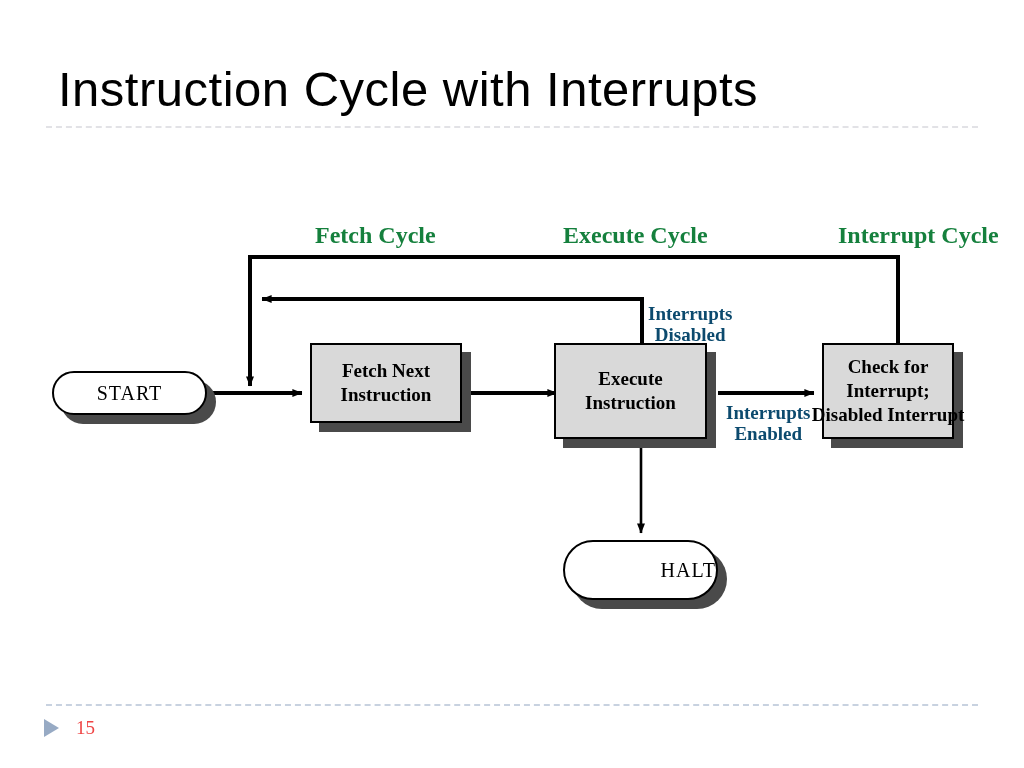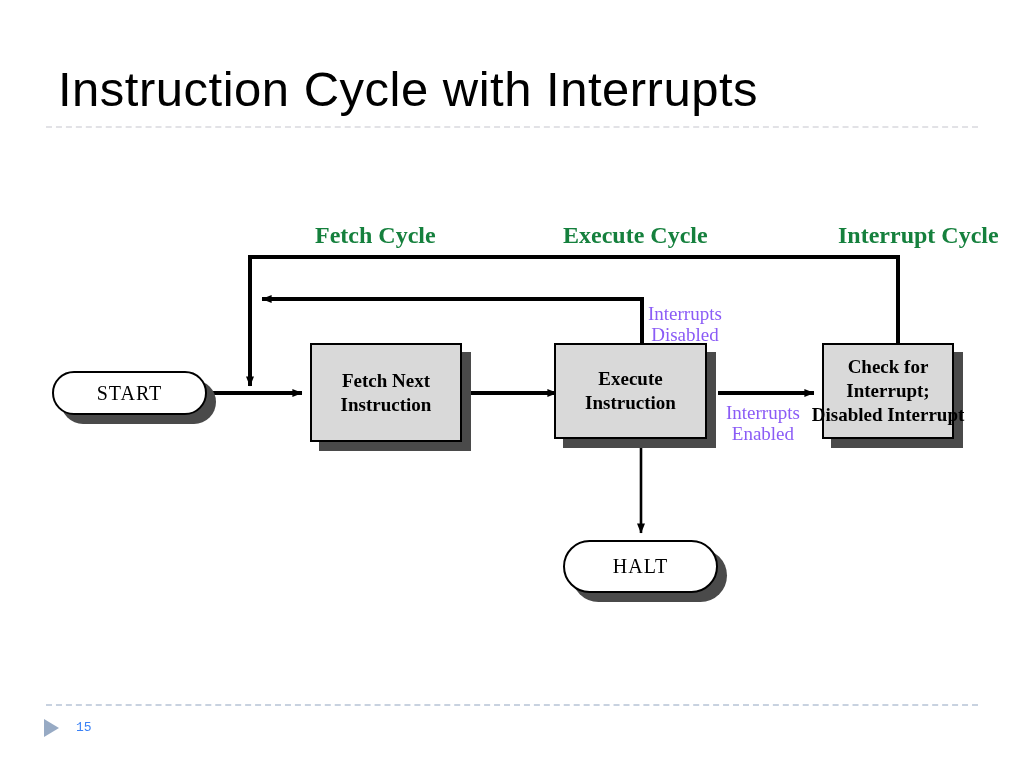--- a/index.html
+++ b/index.html
@@ -57,23 +57,23 @@
     width: 0;
     height: 0;
     border-left: 15px solid #97aac4;
     border-top: 9px solid transparent;
     border-bottom: 9px solid transparent;
   }
   #slide-number {
     position: absolute;
     left: 76px;
     top: 717px;
-    font-family: Liberation Mono, monospace;
-    font-size: 13px;
-    color: #3b82f6;
+    font-family: Liberation Serif, serif;
+    font-size: 19px;
+    color: #ef4444;
     line-height: 22px;
   }
 
   
   #diagram {
     position: absolute;
     left: 0;
     top: 0;
     width: 1024px;
     height: 768px;
@@ -91,23 +91,23 @@
     line-height: 28px;
   }
   #label-fetch-cycle   { left: 315px; top: 221px; }
   #label-execute-cycle { left: 563px; top: 221px; }
   #label-interrupt-cycle { left: 809px; top: 221px; margin-left: 29px; }
 
   
   .edge-label {
     position: absolute;
     font-family: "Liberation Serif", serif;
-    font-weight: normal;
+    font-weight: bold;
     font-size: 19px;
-    color: #8b5cf6;
+    color: #0c4a6e;
     line-height: 21px;
     text-align: center;
     white-space: nowrap;
   }
   #label-interrupts-disabled { left: 648px; top: 303px; text-align: left; }
   #label-interrupts-enabled  { left: 726px; top: 402px; text-align: center; }
 
   
   .proc-box {
     position: absolute;
@@ -118,21 +118,21 @@
     display: flex;
     align-items: center;
     justify-content: center;
     text-align: center;
     font-family: "Liberation Serif", serif;
     font-weight: bold;
     font-size: 19px;
     color: #000000;
     line-height: 24px;
   }
-  #box-fetch-next   { left: 310px; top: 343px; width: 152px; height: 99px; }
+  #box-fetch-next   { left: 310px; top: 343px; width: 152px; height: 80px; }
   #box-execute      { left: 554px; top: 343px; width: 153px; height: 96px; }
   #box-check-interrupt {
     left: 822px; top: 343px; width: 132px; height: 96px;
   }
   #box-check-interrupt .proc-text {
     white-space: nowrap;
   }
 
   
   .term-box {
@@ -145,21 +145,21 @@
     display: flex;
     align-items: center;
     justify-content: center;
     font-family: "Liberation Serif", serif;
     font-weight: normal;
     font-size: 20px;
     letter-spacing: 1px;
     color: #000000;
   }
   #term-start { left: 52px;  top: 371px; width: 155px; height: 44px; }
-  #term-halt  { left: 563px; top: 540px; width: 155px; height: 53px; }
+  #term-halt  { left: 563px; top: 540px; width: 155px; height: 60px; justify-content: flex-end; }
 </style>
 </head>
 <body>
 
 <div id="slide-title">Instruction Cycle with Interrupts</div>
 
 <div id="title-rule"></div>
 
 <div id="diagram">
   <svg width="1024" height="768" viewBox="0 0 1024 768">

